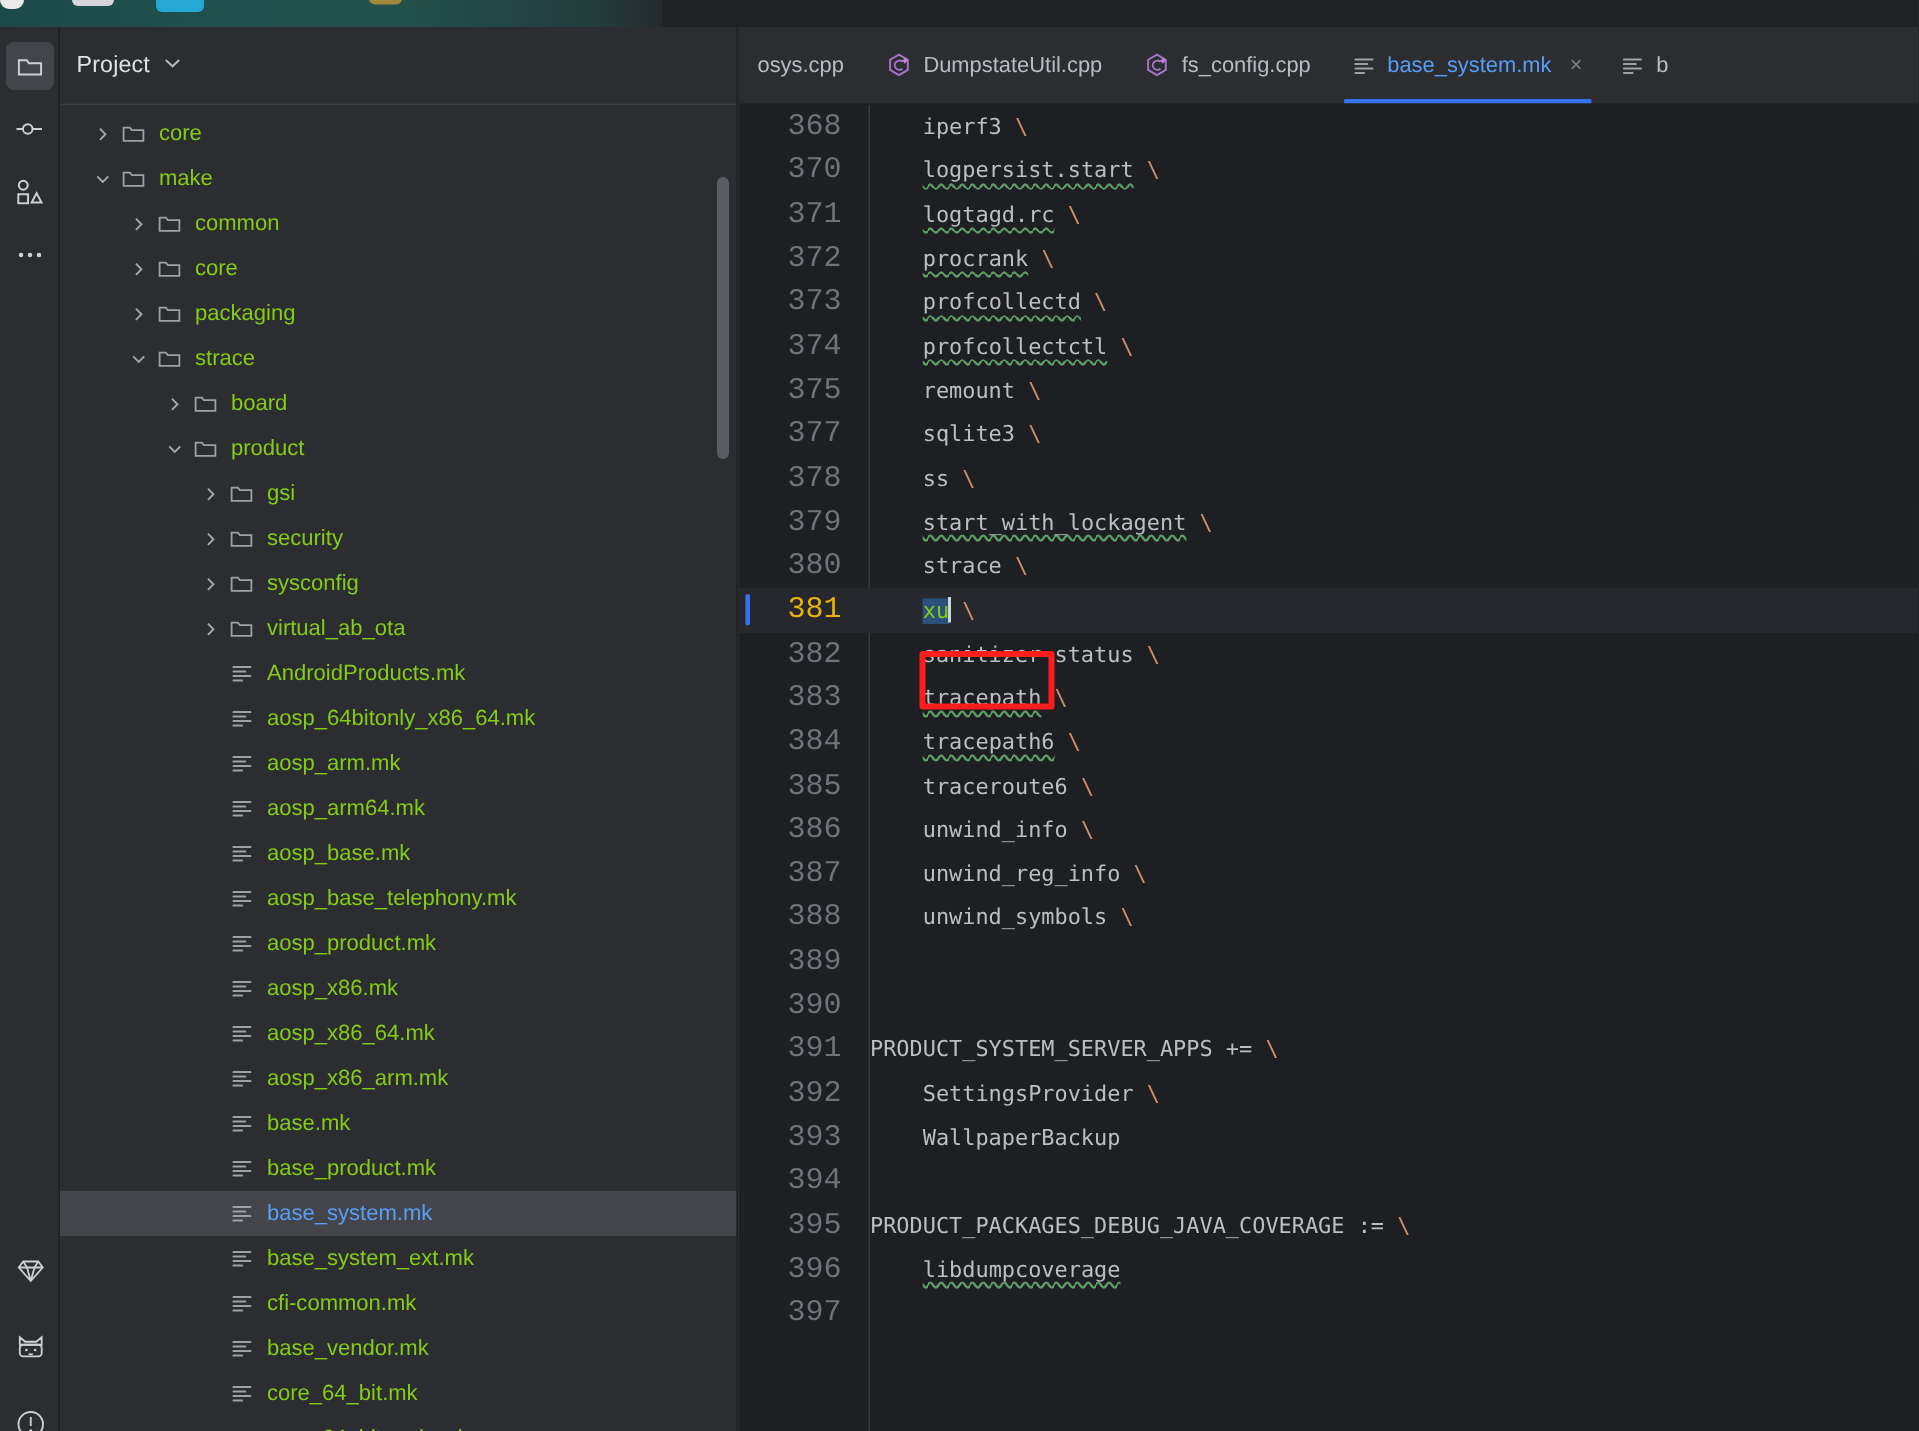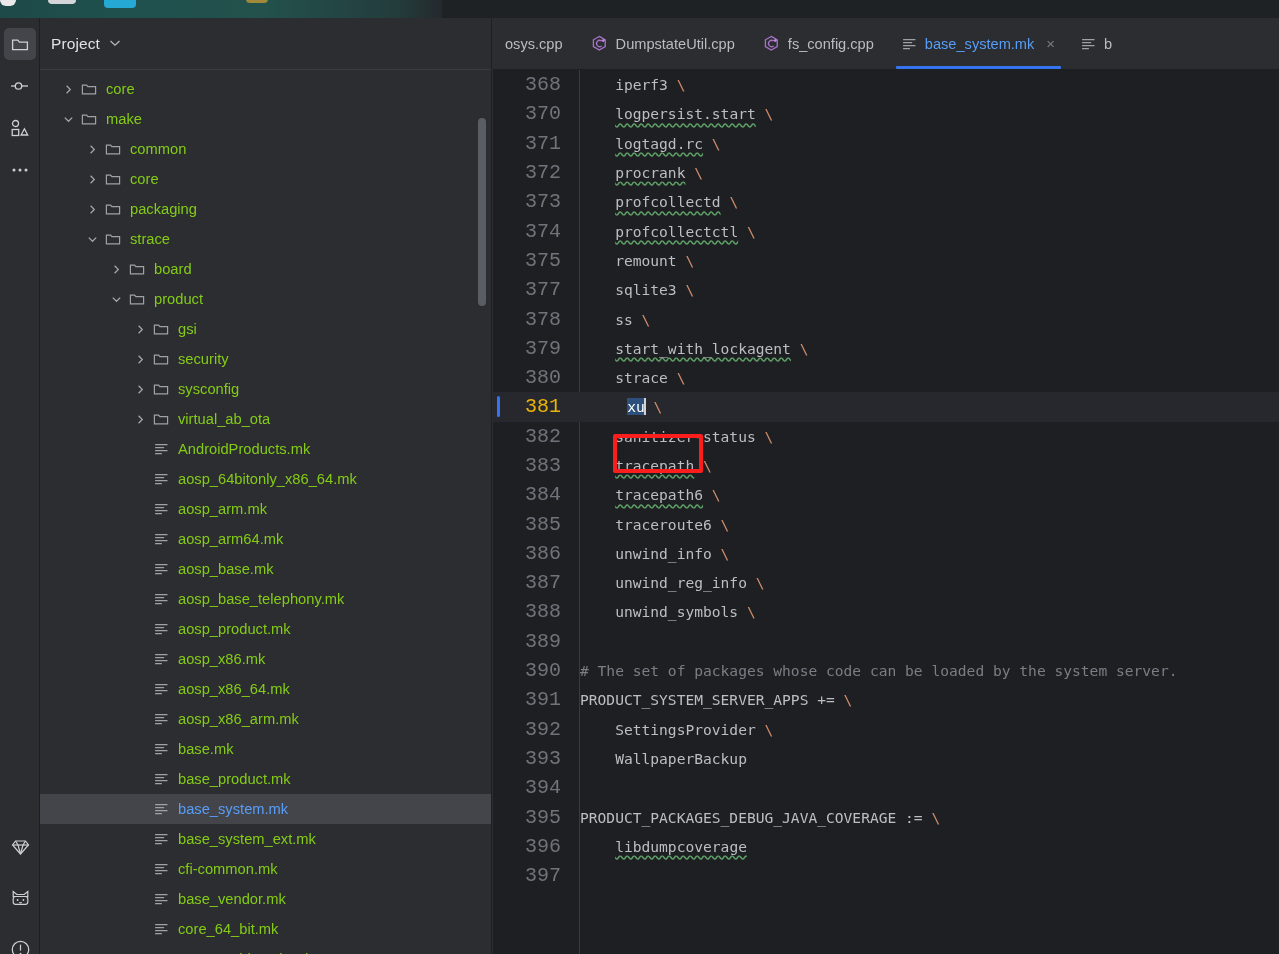--- a/index.html
+++ b/index.html
@@ -116,21 +116,21 @@
   .lnum {
     width: 74px; flex: 0 0 74px; text-align: right; padding-right: 6px;
     color: #6f737a; font-size: 20px; font-family: Liberation Mono, monospace;
   }
   .ctext { padding-left: 13px; white-space: pre; color: #bcbec4; }
 
   .tok-bs { color: #cf8e6d; }      
   .tok-cmt { color: #7a7e85; }      
   .spell { text-decoration: underline wavy #5d9e66; text-decoration-skip-ink: none;
            text-underline-offset: 3px; }
-  .sel { background: #2d4f7c; color: #ffffff; margin-left: 12px; }
+  .sel { background: #2d4f7c; color: #84cc16; }
   .txt-caret {
     display: inline-block; width: 2px; height: 17px; background: #cfd2d6;
     vertical-align: -3px; margin: 0 -1px;
   }
 
   
   .annot-rect {
     position: absolute; left: 613px; top: 434px; width: 90px; height: 39px;
     border: 4px solid #fc1d1d; border-radius: 2px; pointer-events: none; z-index: 30;
   }
@@ -751,21 +751,20 @@
         <div class="cline">
           <span class="lnum">388</span>
           <span class="ctext"><span>    unwind_symbols </span><span class="tok-bs">\</span></span>
         </div>
         <div class="cline">
           <span class="lnum">389</span>
           <span class="ctext"></span>
         </div>
         <div class="cline">
           <span class="lnum">390</span>
-          <span class="ctext"><span class="tok-cmt"># The set of packages whose code can be loaded by the system server.</span></span>
         </div>
         <div class="cline">
           <span class="lnum">391</span>
           <span class="ctext"><span>PRODUCT_SYSTEM_SERVER_APPS += </span><span class="tok-bs">\</span></span>
         </div>
         <div class="cline">
           <span class="lnum">392</span>
           <span class="ctext"><span>    SettingsProvider </span><span class="tok-bs">\</span></span>
         </div>
         <div class="cline">

